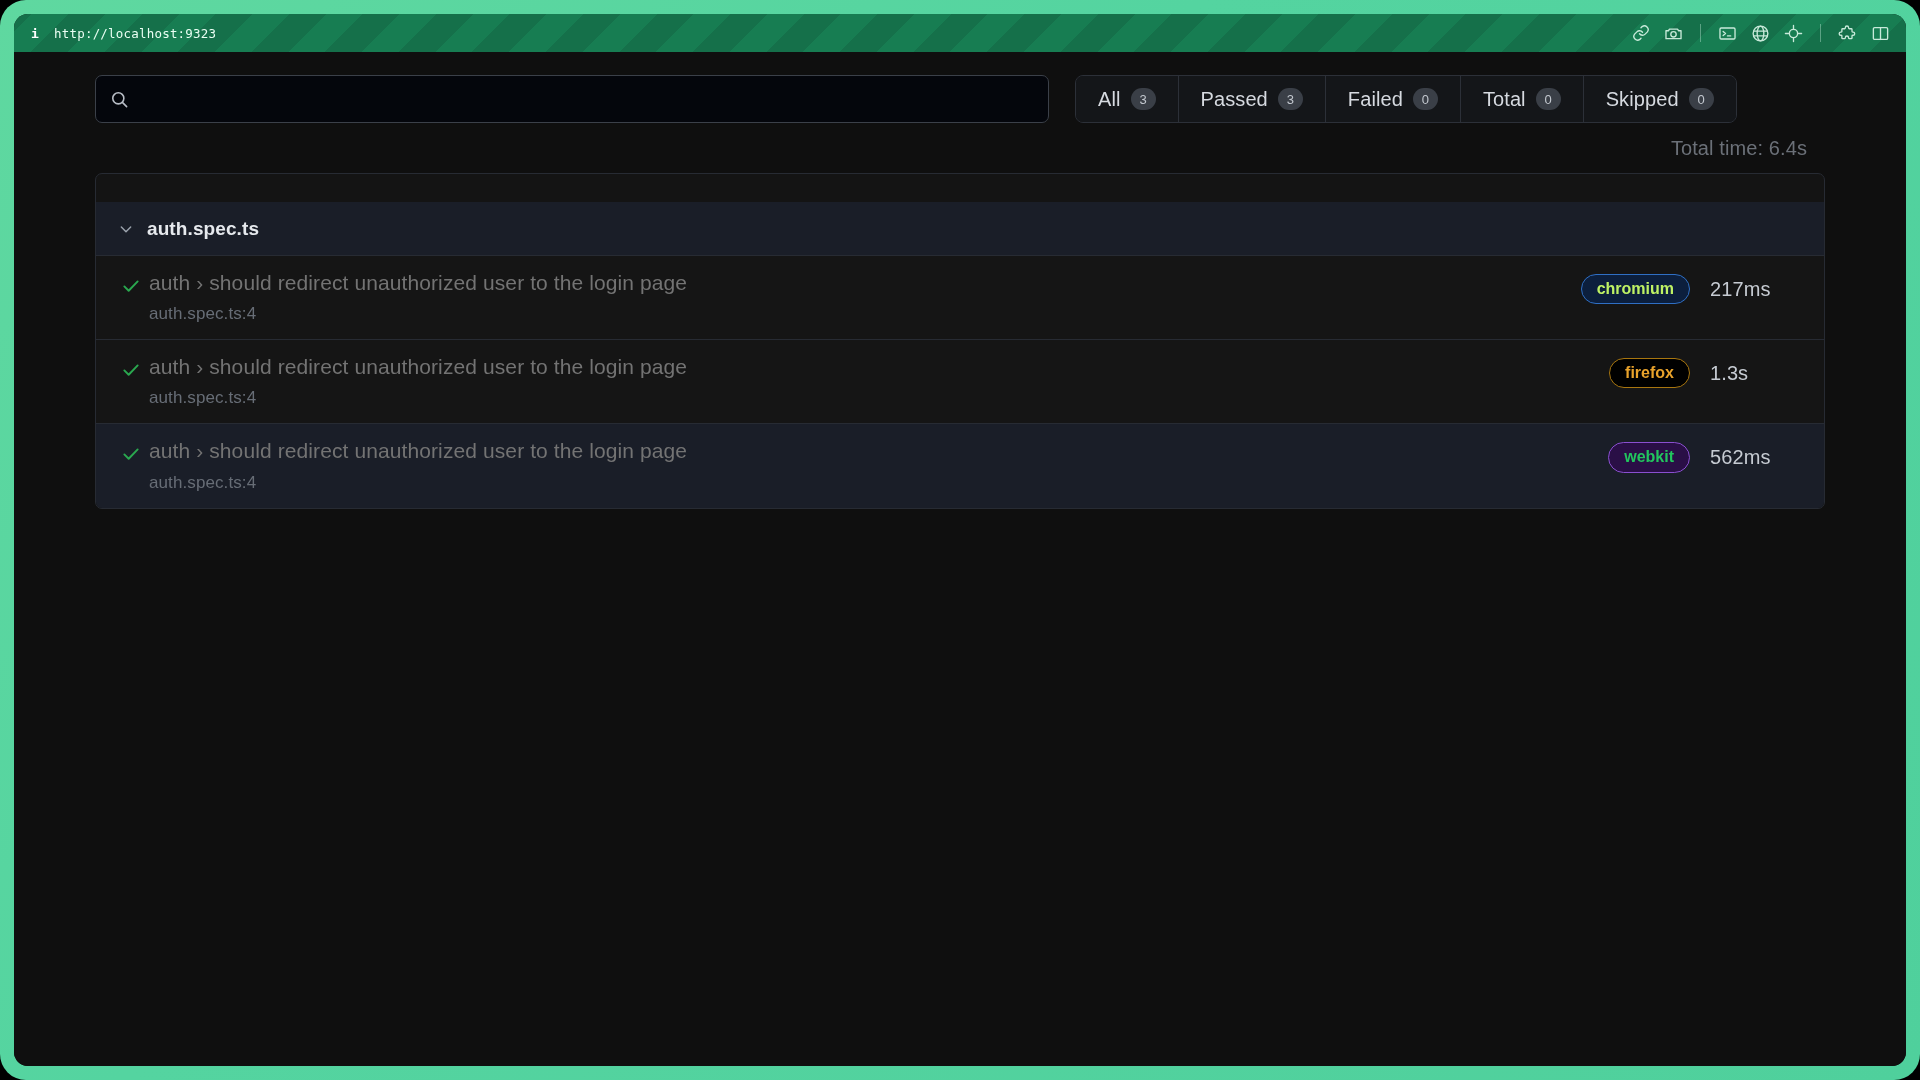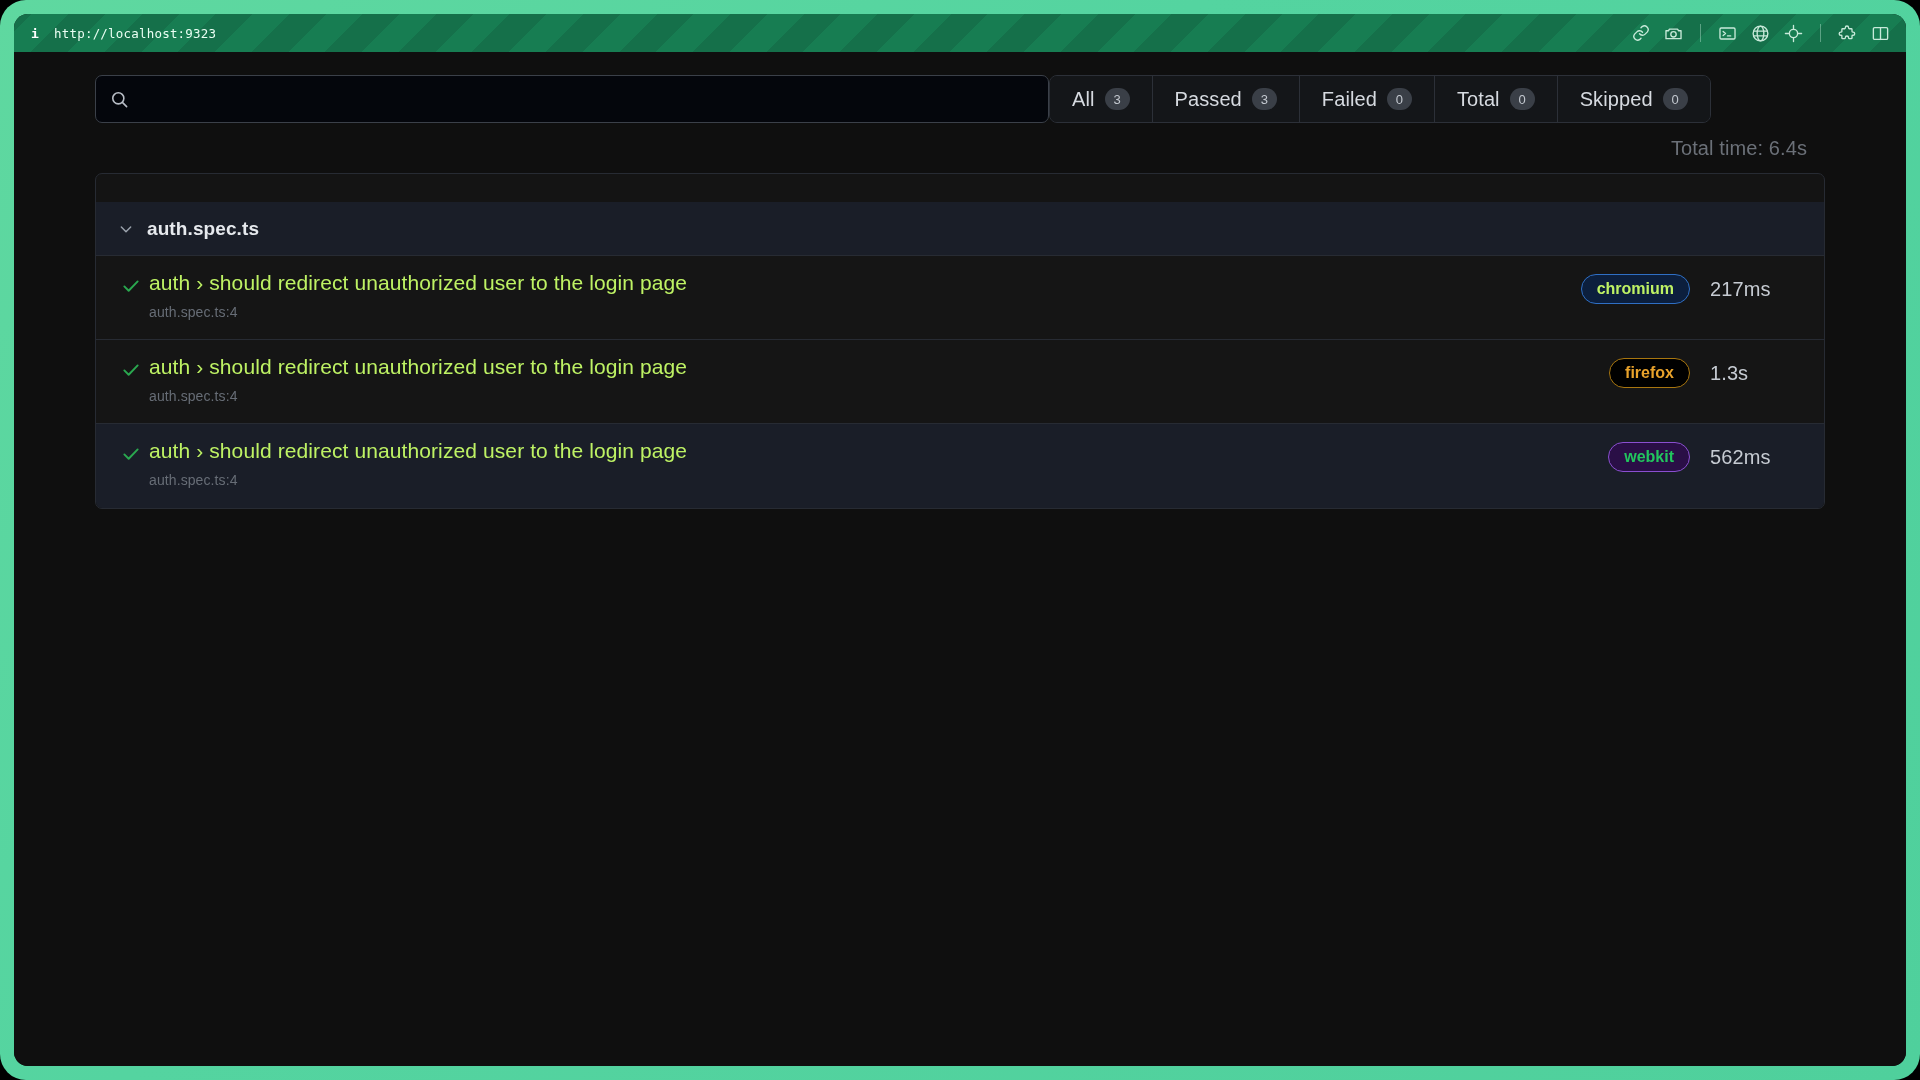--- a/index.html
+++ b/index.html
@@ -119,20 +119,21 @@
   .report-inner {
     width: 1730px;
     margin: 0 auto;
     padding-top: 23px;
   }
 
   
   .header-row {
     display: flex;
     align-items: center;
+    gap: 26px;
   }
 
   .search-box {
     flex: 1 1 auto;
     max-width: 954px;
     height: 48px;
     background: #04060c;
     border: 1px solid #3b4049;
     border-radius: 7px;
     display: flex;
@@ -266,28 +267,28 @@
   }
 
   .test-main {
     flex: 1;
     min-width: 0;
     padding-left: 5px;
   }
 
   .test-title {
     font-size: 21px;
-    color: #bef264;
+    color: #737373;
     letter-spacing: 0.1px;
     line-height: 1.2;
     white-space: nowrap;
   }
 
   .test-location {
-    font-size: 14px;
+    font-size: 17px;
     color: #676d76;
     margin-top: 9px;
     letter-spacing: 0.1px;
   }
 
   .test-meta {
     display: flex;
     align-items: center;
     gap: 20px;
     padding-top: 4px;

